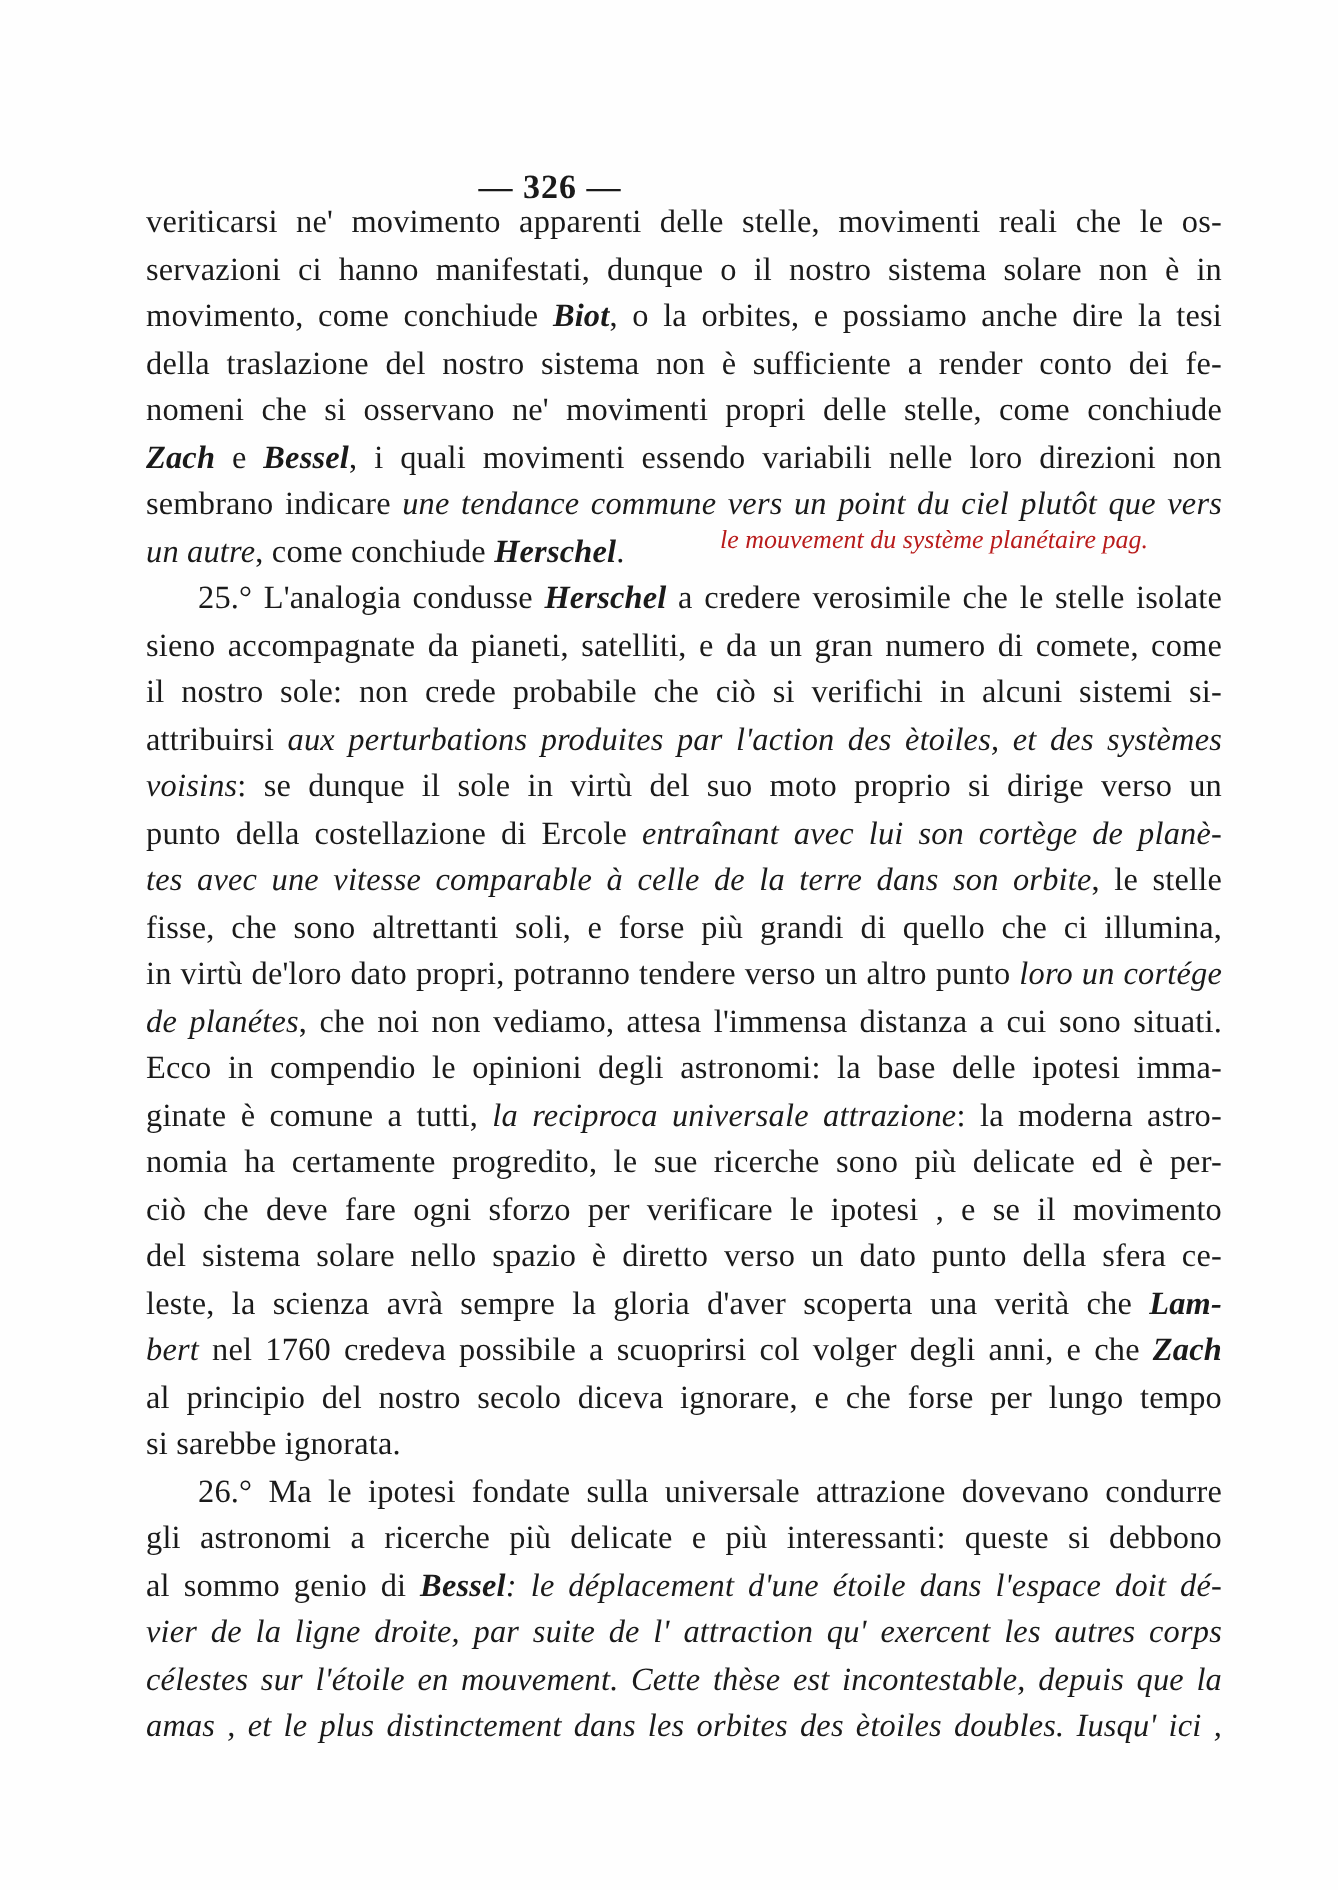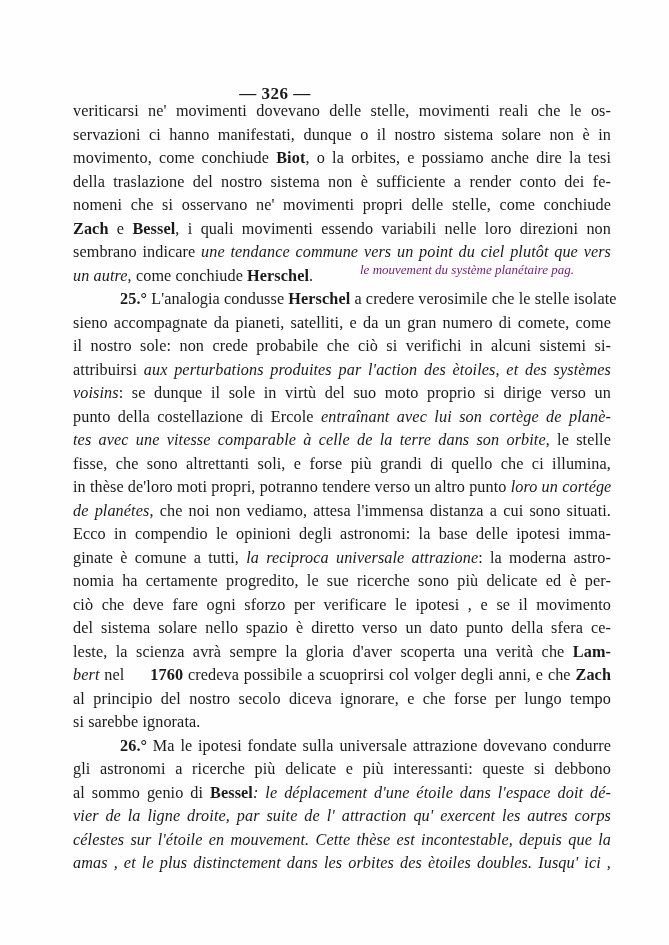--- a/index.html
+++ b/index.html
@@ -18,51 +18,51 @@
       position: absolute; left: 73px; top: 100px; width: 538px;
     }
     .line {
       display: block; height: 23.5px; line-height: 23.5px; font-size: 16.2px;
       white-space: nowrap; text-align: justify; text-align-last: justify;
       letter-spacing: 0.1px;
     }
     .line.last { text-align-last: left; }
     .line.indent { padding-left: 26px; }
     .line span.it { font-style: italic; }
-    .line span.bi { font-weight: bold; }
-    .line span.b { font-weight: bold; margin-left: 21px; }
+    .line span.bi { font-style: italic; font-weight: bold; }
+    .line span.b { font-weight: normal; }
     .show-through {
-      position: absolute; color: #701a75; font-size: 13px; font-style: italic;
+      position: absolute; color: #b91c1c; font-size: 13px; font-style: italic;
       font-family: "Liberation Serif", serif; white-space: nowrap;
     }
   </style>
 </head>
 <body>
 
 <div class="page">
   <div class="show-through" style="left:360px; top:262px;">le mouvement du système planétaire pag.</div>
   <div class="page-number">— 326 —</div>
   <div class="body-text" id="body-text">
-      <div class="line"><span>veriticarsi ne' movimenti dovevano delle stelle, movimenti reali che le os-</span></div>
+      <div class="line"><span>veriticarsi ne' movimento apparenti delle stelle, movimenti reali che le os-</span></div>
       <div class="line"><span>servazioni ci hanno manifestati, dunque o il nostro sistema solare non è in</span></div>
       <div class="line"><span>movimento, come conchiude </span><span class="bi">Biot</span><span>, o la orbites, e possiamo anche dire la tesi</span></div>
       <div class="line"><span>della traslazione del nostro sistema non è sufficiente a render conto dei fe-</span></div>
       <div class="line"><span>nomeni che si osservano ne' movimenti propri delle stelle, come conchiude</span></div>
       <div class="line"><span class="bi">Zach</span><span> e </span><span class="bi">Bessel</span><span>, i quali movimenti essendo variabili nelle loro direzioni non</span></div>
       <div class="line"><span>sembrano indicare </span><span class="it">une tendance commune vers un point du ciel plutôt que vers</span></div>
       <div class="line last"><span class="it">un autre</span><span>, come conchiude </span><span class="bi">Herschel</span><span>.</span></div>
       <div class="line indent"><span class="b">25.° </span><span>L'analogia condusse </span><span class="bi">Herschel</span><span> a credere verosimile che le stelle isolate</span></div>
       <div class="line"><span>sieno accompagnate da pianeti, satelliti, e da un gran numero di comete, come</span></div>
       <div class="line"><span>il nostro sole: non crede probabile che ciò si verifichi in alcuni sistemi si-</span></div>
       <div class="line"><span>attribuirsi </span><span class="it">aux perturbations produites par l'action des ètoiles, et des systèmes</span></div>
       <div class="line"><span class="it">voisins</span><span>: se dunque il sole in virtù del suo moto proprio si dirige verso un</span></div>
       <div class="line"><span>punto della costellazione di Ercole </span><span class="it">entraînant avec lui son cortège de planè-</span></div>
       <div class="line"><span class="it">tes avec une vitesse comparable à celle de la terre dans son orbite</span><span>, le stelle</span></div>
       <div class="line"><span>fisse, che sono altrettanti soli, e forse più grandi di quello che ci illumina,</span></div>
-      <div class="line"><span>in thèse de'loro moti propri, potranno tendere verso un altro punto </span><span class="it">loro un cortége</span></div>
+      <div class="line"><span>in virtù de'loro dato propri, potranno tendere verso un altro punto </span><span class="it">loro un cortége</span></div>
       <div class="line"><span class="it">de planétes</span><span>, che noi non vediamo, attesa l'immensa distanza a cui sono situati.</span></div>
       <div class="line"><span>Ecco in compendio le opinioni degli astronomi: la base delle ipotesi imma-</span></div>
       <div class="line"><span>ginate è comune a tutti, </span><span class="it">la reciproca universale attrazione</span><span>: la moderna astro-</span></div>
       <div class="line"><span>nomia ha certamente progredito, le sue ricerche sono più delicate ed è per-</span></div>
       <div class="line"><span>ciò che deve fare ogni sforzo per verificare le ipotesi , e se il movimento</span></div>
       <div class="line"><span>del sistema solare nello spazio è diretto verso un dato punto della sfera ce-</span></div>
       <div class="line"><span>leste, la scienza avrà sempre la gloria d'aver scoperta una verità che </span><span class="bi">Lam-</span></div>
       <div class="line"><span class="it">bert</span><span> nel </span><span class="b">1760</span><span> credeva possibile a scuoprirsi col volger degli anni, e che </span><span class="bi">Zach</span></div>
       <div class="line"><span>al principio del nostro secolo diceva ignorare, e che forse per lungo tempo</span></div>
       <div class="line last"><span>si sarebbe ignorata.</span></div>

